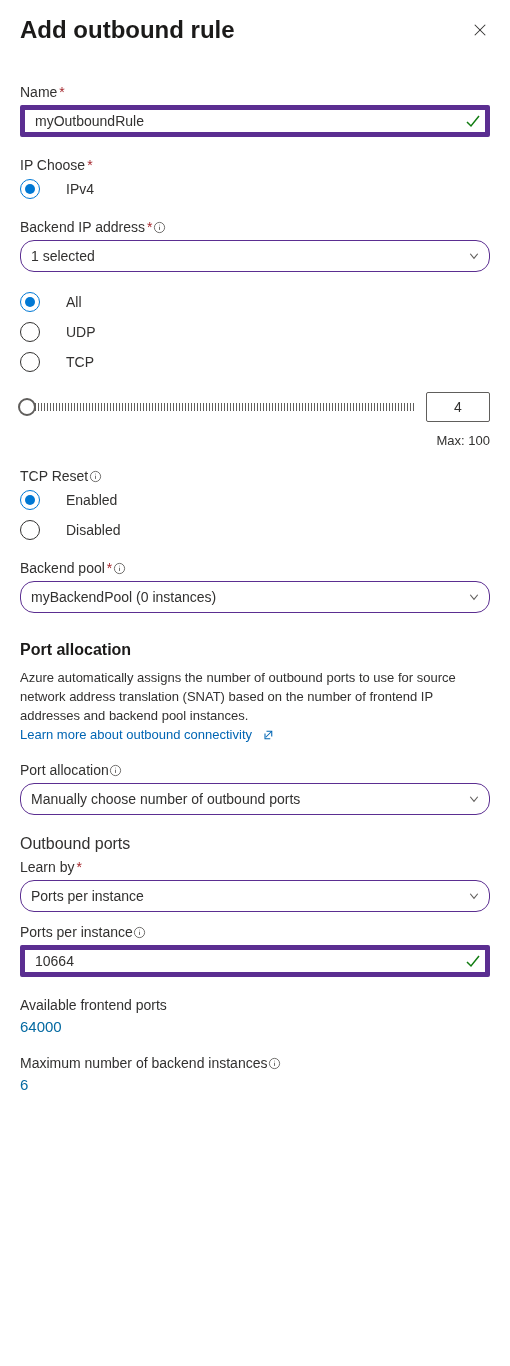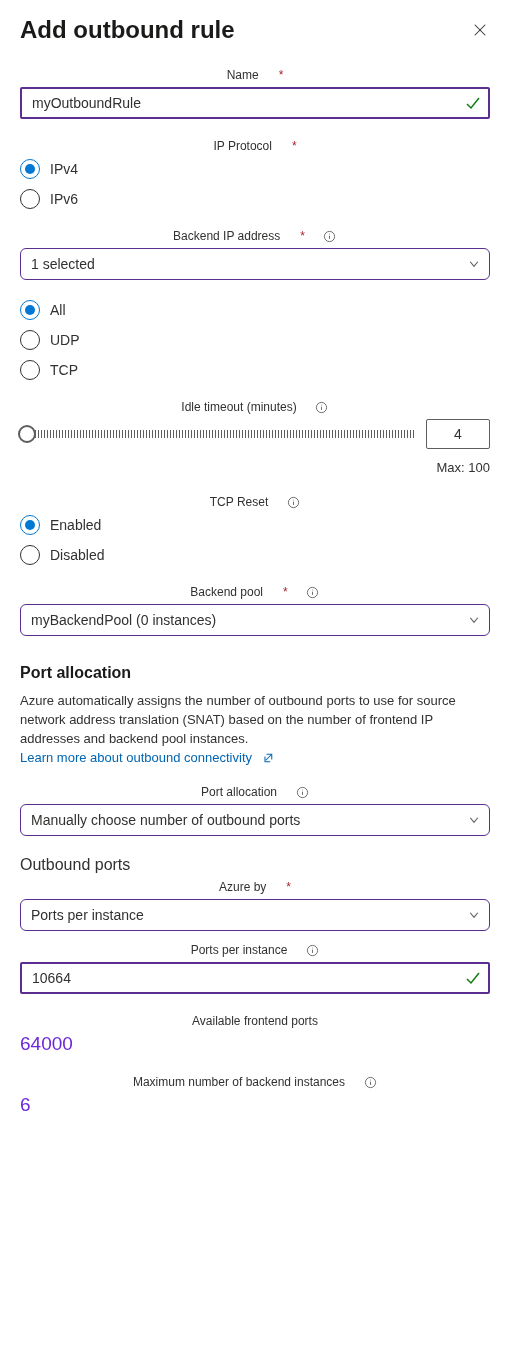--- a/index.html
+++ b/index.html
@@ -10,57 +10,56 @@
     font-size: 13px;
     color: #323130;
     background: #ffffff;
     width: 510px;
   }
   .panel { padding: 16px 20px 20px 20px; }
   .header-row {
     display: flex;
     align-items: center;
     justify-content: space-between;
-    margin-bottom: 24px;
+    margin-bottom: 40px;
   }
   .header-title {
     font-size: 24px;
     font-weight: 600;
     color: #1b1a19;
   }
   .close-btn {
     width: 20px; height: 20px;
     cursor: pointer;
     color: #323130;
     display: flex; align-items: center; justify-content: center;
   }
   .close-btn svg { width: 14px; height: 14px; }
   .field-block { margin-bottom: 20px; }
   .field-block.tight { margin-bottom: 12px; }
   .label-row {
     display: flex;
     align-items: center;
-    gap: 18px;
+    gap: 0;
     margin-bottom: 5px;
-    font-size: 12px;
-    color: #323130;
-    justify-content: center;
+    font-size: 14px;
+    color: #323130;
   }
   .req { color: #a4262c; margin-left: 2px; }
   .info-icon {
     width: 14px; height: 14px;
     color: #605e5c;
     display: inline-flex; align-items: center; justify-content: center;
     cursor: pointer;
   }
   .info-icon svg { width: 13px; height: 13px; }
   .text-input {
     width: 100%;
     height: 32px;
-    border: 2px solid #8b5cf6;
+    border: 5px solid #8b5cf6;
     border-radius: 2px;
     padding: 0 32px 0 10px;
     font-family: inherit;
     font-size: 14px;
     color: #323130;
     position: relative;
   }
   .text-input.valid { border-color: #5b2e91; }
   .input-wrap { position: relative; }
   .check-icon {
@@ -70,21 +69,21 @@
     transform: translateY(-50%);
     color: #107c10;
     width: 18px; height: 18px;
     display: flex; align-items: center; justify-content: center;
   }
   .check-icon svg { width: 16px; height: 16px; }
   .select-box {
     width: 100%;
     height: 32px;
     border: 1px solid #605e5c;
-    border-radius: 6px;
+    border-radius: 14px;
     padding: 0 32px 0 10px;
     font-family: inherit;
     font-size: 14px;
     color: #323130;
     background: #ffffff;
     display: flex;
     align-items: center;
     cursor: pointer;
     position: relative;
   }
@@ -96,21 +95,21 @@
     transform: translateY(-50%);
     color: #605e5c;
     width: 14px; height: 14px;
     display: flex; align-items: center; justify-content: center;
   }
   .chevron svg { width: 12px; height: 12px; }
   .radio-group { display: flex; flex-direction: column; gap: 10px; margin-top: 6px; }
   .radio-item {
     display: flex;
     align-items: center;
-    gap: 10px;
+    gap: 26px;
     cursor: pointer;
     font-size: 14px;
   }
   .radio-outer {
     width: 20px; height: 20px;
     border-radius: 50%;
     border: 1px solid #323130;
     display: flex; align-items: center; justify-content: center;
     flex-shrink: 0;
   }
@@ -196,22 +195,22 @@
   .link {
     color: #0065b3;
     text-decoration: none;
     display: inline-flex;
     align-items: center;
     gap: 10px;
     cursor: pointer;
   }
   .link svg { width: 12px; height: 12px; }
   .static-value {
-    font-size: 19px;
-    color: #6d28d9;
+    font-size: 15px;
+    color: #0369a1;
     margin-top: 2px;
   }
 </style>
 </head>
 <body>
 
 <div class="panel">
 
   <div class="header-row">
     <div class="header-title">Add outbound rule</div>
@@ -233,34 +232,30 @@
       <span class="check-icon">
         <svg viewBox="0 0 16 16" fill="none" stroke="currentColor" stroke-width="1.5">
           <polyline points="2,9 6,13 14,3"></polyline>
         </svg>
       </span>
     </div>
   </div>
 
   <div class="field-block">
     <div class="label-row">
-      <span>IP Protocol</span>
+      <span>IP Choose</span>
       <span class="req">*</span>
     </div>
     <div class="radio-group">
       <div class="radio-item">
         <span class="radio-outer checked">
             <span class="radio-inner"></span>
           </span>
         <span>IPv4</span>
       </div>
-      <div class="radio-item">
-        <span class="radio-outer"></span>
-        <span>IPv6</span>
-      </div>
     </div>
   </div>
 
   <div class="field-block">
     <div class="label-row">
       <span>Backend IP address</span>
       <span class="req">*</span>
       <span class="info-icon">
         <svg viewBox="0 0 16 16" fill="none" stroke="currentColor" stroke-width="1.1">
             <circle cx="8" cy="8" r="6.3"></circle>
@@ -292,30 +287,20 @@
         <span>UDP</span>
       </div>
       <div class="radio-item">
         <span class="radio-outer"></span>
         <span>TCP</span>
       </div>
     </div>
   </div>
 
   <div class="field-block">
-    <div class="label-row">
-      <span>Idle timeout (minutes)</span>
-      <span class="info-icon">
-        <svg viewBox="0 0 16 16" fill="none" stroke="currentColor" stroke-width="1.1">
-            <circle cx="8" cy="8" r="6.3"></circle>
-            <line x1="8" y1="7" x2="8" y2="11"></line>
-            <circle cx="8" cy="4.8" r="0.6" fill="currentColor" stroke="none"></circle>
-          </svg>
-      </span>
-    </div>
     <div class="slider-row">
       <div class="slider-track-wrap">
         <div class="slider-track"></div>
         <div class="slider-thumb"></div>
       </div>
       <input type="text" class="slider-value-input" value="4" style="">
     </div>
     <div class="slider-max">Max: 100</div>
   </div>
 
@@ -398,21 +383,21 @@
             <polyline points="3,5 8,11 13,5"></polyline>
           </svg>
       </span>
     </div>
   </div>
 
   <div class="subsection-title">Outbound ports</div>
 
   <div class="field-block tight">
     <div class="label-row">
-      <span>Azure by</span>
+      <span>Learn by</span>
       <span class="req">*</span>
     </div>
     <div class="select-box purple">
       <span>Ports per instance</span>
       <span class="chevron">
         <svg viewBox="0 0 16 16" fill="none" stroke="currentColor" stroke-width="1.5">
             <polyline points="3,5 8,11 13,5"></polyline>
           </svg>
       </span>
     </div>

